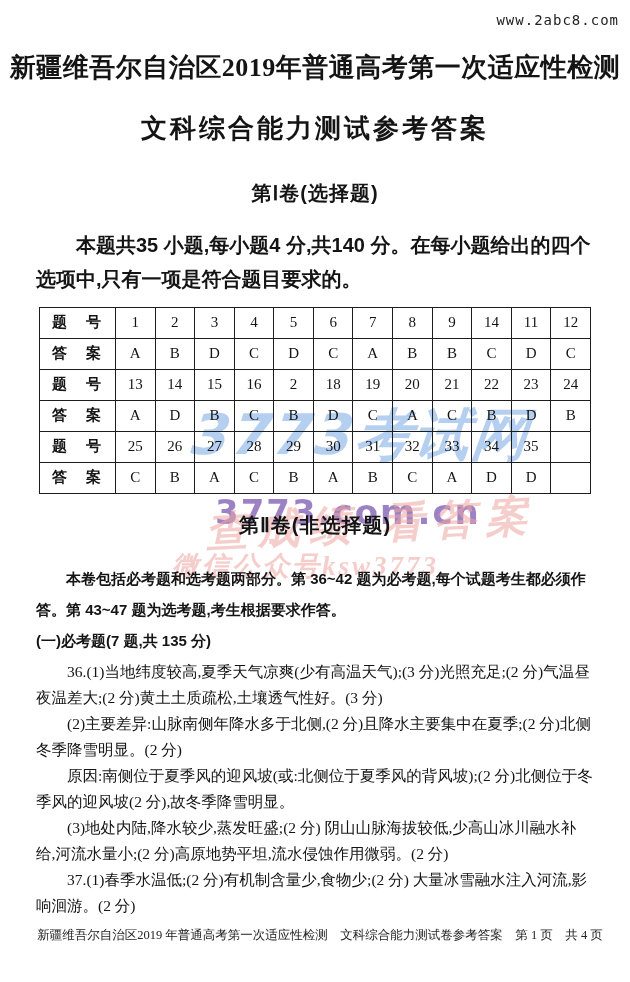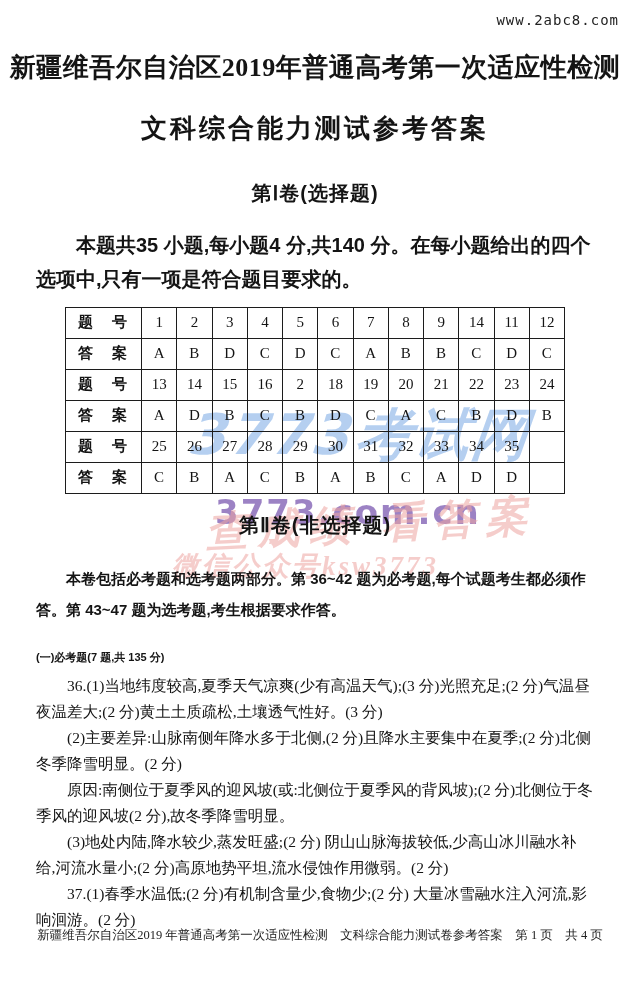--- a/index.html
+++ b/index.html
@@ -46,21 +46,21 @@
 
   .intro {
     margin:21px 36px 0 36px;
     font-size:20px; line-height:1.72;
     text-indent:2em;
     font-family:"Liberation Sans", sans-serif;
     font-weight:600;
   }
 
   table.answers {
-    width:500px;
+    width:552px;
     margin:10px auto 0 auto;
     border-collapse:collapse;
     table-layout:fixed;
   }
   table.answers td {
     border:1.5px solid #1c1c1c;
     height:30px;
     text-align:center;
     vertical-align:middle;
     font-size:15px;
@@ -78,22 +78,22 @@
 
   .intro2 {
     margin:24px 36px 0 36px;
     font-size:15px; line-height:2.1;
     text-indent:2em;
     font-family:"Liberation Sans", sans-serif;
     font-weight:600;
   }
 
   .part-heading {
-    margin:24px 36px 0 36px;
-    font-size:11px; font-weight:bold;
+    margin:6px 36px 0 36px;
+    font-size:15px; font-weight:bold;
     font-family:"Liberation Sans", sans-serif;
   }
 
   .answer-body { margin:8px 36px 0 36px; }
   .answer-body p {
     margin:0;
     font-size:15.5px;
     line-height:26px;
     text-indent:2em;
     font-family:"Liberation Serif", serif;

